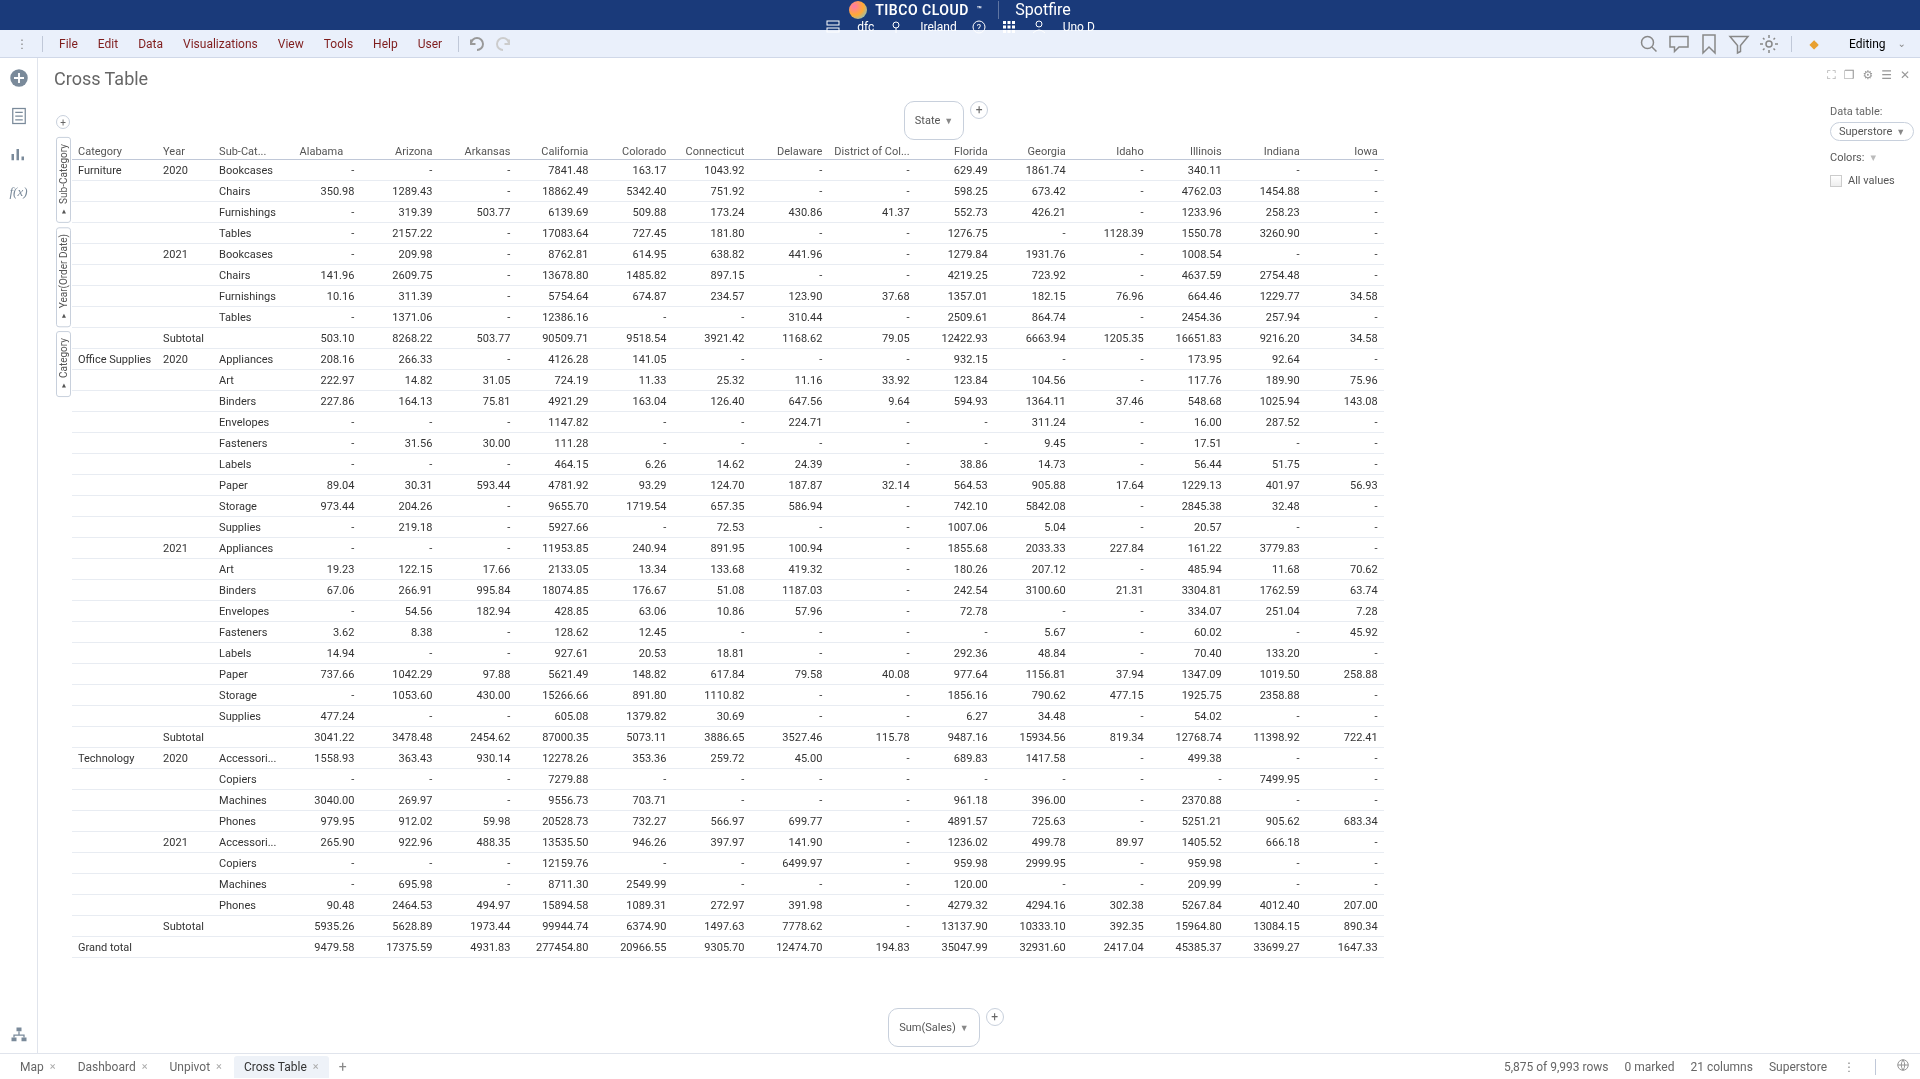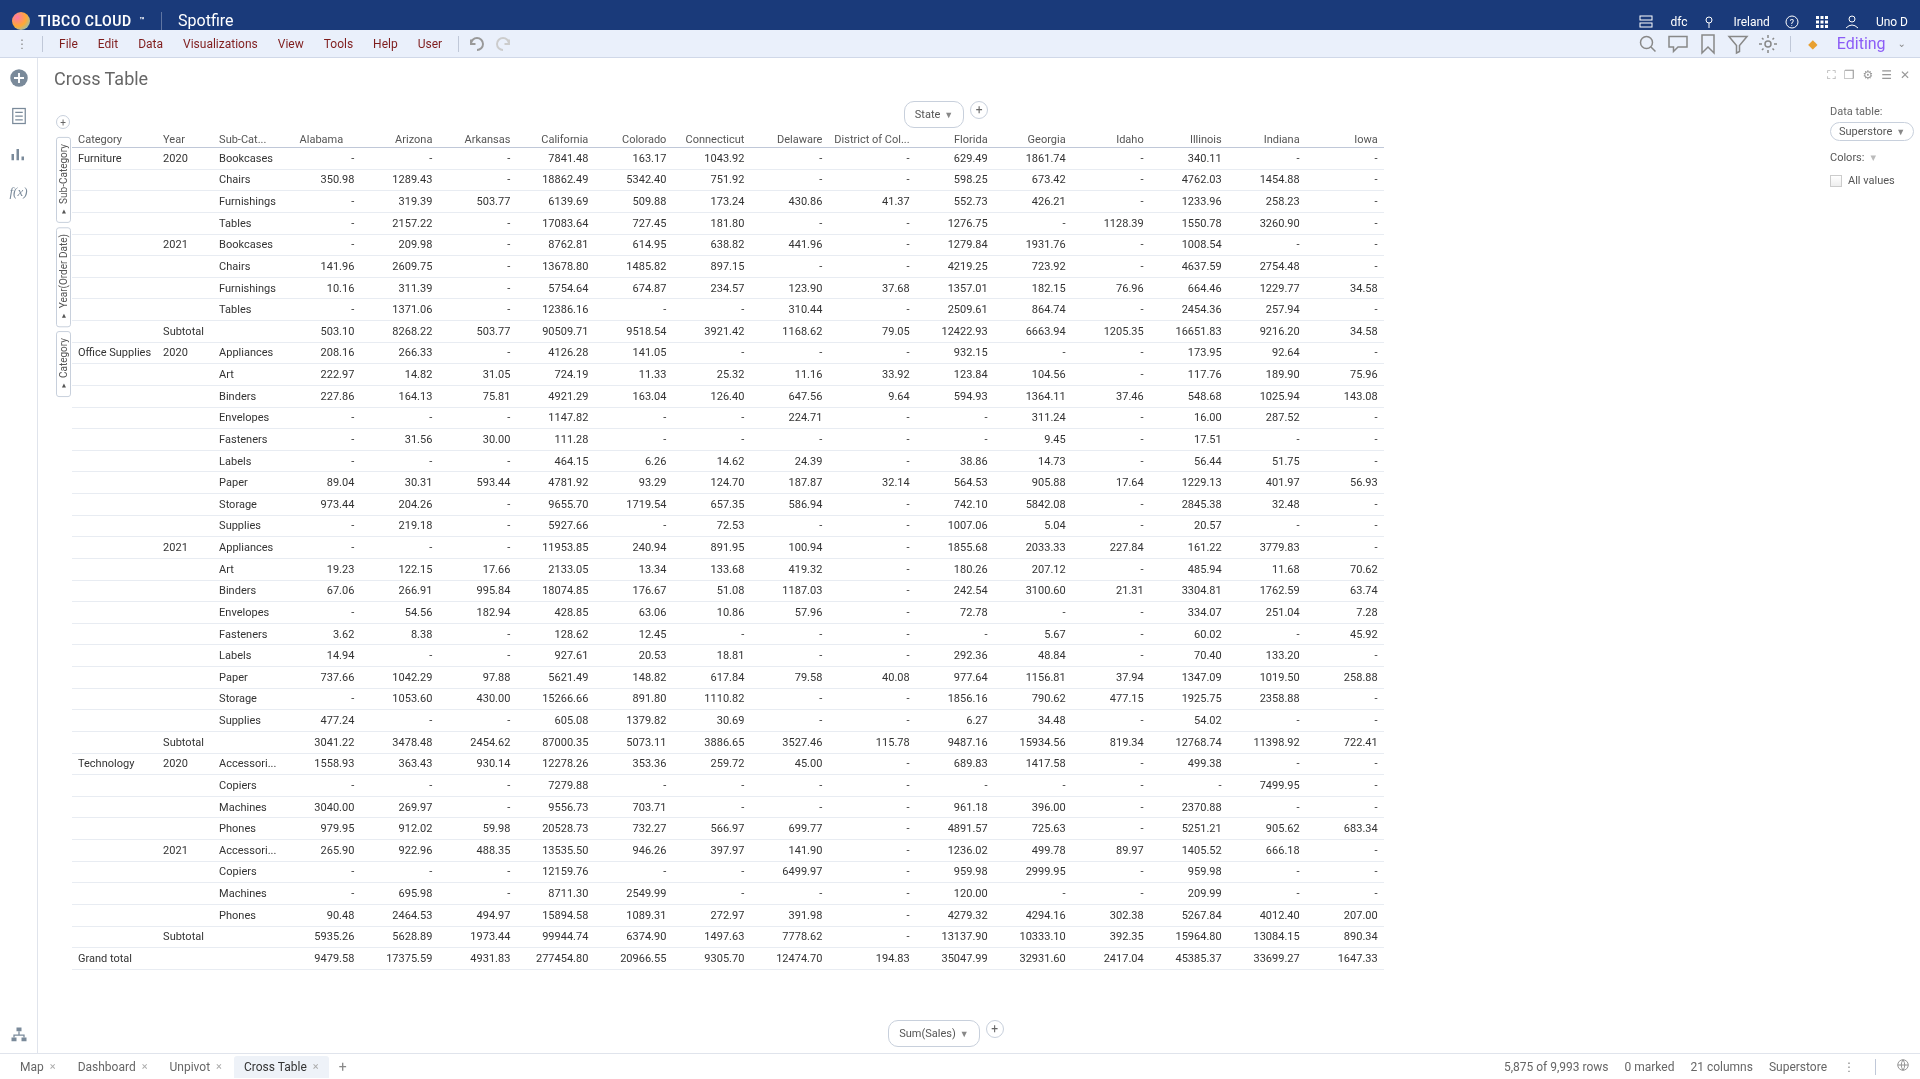--- a/index.html
+++ b/index.html
@@ -1,41 +1,41 @@
 <!DOCTYPE html>
 <html><head>
 <meta charset="utf-8">
 <style>
 * { margin:0; padding:0; box-sizing:border-box; font-family:-apple-system,BlinkMacSystemFont,"Segoe UI",Roboto,Arial,sans-serif; }
 body { background:#fff; color:#333; font-size:12px; overflow:hidden; }
-.topbar { background:#1a3a7a; color:#fff; height:30px; display:flex; align-items:flex-end; padding:0 12px; justify-content:space-between; }
+.topbar { background:#1a3a7a; color:#fff; height:30px; display:flex; align-items:center; padding:0 12px; justify-content:space-between;flex-direction:column; }
 .topbar-left { display:flex; align-items:center; gap:16px; }
 .brand { display:flex; align-items:center; gap:8px; font-weight:600; font-size:14px; letter-spacing:0.5px; }
 .brand-logo { width:18px; height:18px; background:radial-gradient(circle at 30% 30%,#f7a,#fa3,#5cf); border-radius:50%; }
 .brand-sep { width:1px; height:18px; background:rgba(255,255,255,0.3); }
 .brand-sub { font-size:16px; font-weight:400; }
 .topbar-right { display:flex; align-items:center; gap:14px; font-size:12px; }
 .topbar-right .ico { width:16px; height:16px; display:inline-flex; align-items:center; justify-content:center; cursor:pointer; }
 .topbar-item { display:flex; align-items:center; gap:16px; }
 .menubar { background:#eaf0fb; height:28px; display:flex; align-items:center; padding:0 8px; justify-content:space-between; border-bottom:1px solid #d0d8e8; }
 .menubar-left { display:flex; align-items:center; gap:2px; }
 .menu-handle { padding:0 8px; color:#888; cursor:pointer; }
 .menu-sep { width:1px; height:16px; background:#c0c8d8; margin:0 4px; }
 .menu-item { padding:4px 10px; color:#7f1d1d; cursor:pointer; font-size:12px; }
 .menu-ico { width:24px; height:24px; display:flex; align-items:center; justify-content:center; color:#888; cursor:pointer; }
 .menubar-right { display:flex; align-items:center; gap:6px; }
-.mode-label { color:#8b5cf6; font-size:16px; padding:0 6px; }
+.mode-label { color:#000000; font-size:12px; padding:0 6px;margin-left:11px; }
 .main { display:flex; height:calc(100vh - 30px - 28px - 26px); }
 .leftrail { width:38px; background:#fff; border-right:1px solid #e0e4ec; display:flex; flex-direction:column; align-items:center; padding-top:10px; gap:18px; }
 .rail-ico { width:20px; height:20px; color:#6a7a8a; cursor:pointer; display:flex; align-items:center; justify-content:center; }
 .rail-bottom { margin-top:auto; margin-bottom:8px; }
 .content { flex:1; display:flex; flex-direction:column; padding:10px 0 0 16px; overflow:hidden; }
 .viz-title { font-size:18px; color:#666; font-weight:400; margin-bottom:8px; }
 .axis-pill-row { display:flex; justify-content:center; padding:4px 0; }
-.axis-pill { border:1px solid #c8d0dc; border-radius:10px; padding:6px 10px; font-size:11px; color:#555; display:flex; align-items:center; gap:4px; cursor:pointer; }
+.axis-pill { border:1px solid #c8d0dc; border-radius:10px; padding:12px 10px; font-size:11px; color:#555; display:flex; align-items:center; gap:4px; cursor:pointer; }
 .axis-pill .chev { font-size:9px; color:#888; }
 .axis-plus { border:1px solid #c8d0dc; border-radius:10px; width:18px; height:18px; display:flex; align-items:center; justify-content:center; font-size:12px; color:#666; margin-left:6px; cursor:pointer; }
 .table-wrap { flex:1; overflow:auto; position:relative; display:flex; }
 .vert-axis { width:18px; display:flex; flex-direction:column; align-items:center; padding-top:18px; gap:4px; }
 .vert-plus { border:1px solid #c8d0dc; border-radius:50%; width:14px; height:14px; display:flex; align-items:center; justify-content:center; font-size:10px; color:#666; cursor:pointer; }
 .vert-tab { border:1px solid #c8d0dc; border-radius:3px; writing-mode:vertical-rl; transform:rotate(180deg); font-size:10px; padding:6px 1px; color:#555; cursor:pointer; display:flex; align-items:center; gap:3px; }
 .vert-tab .chev { font-size:8px; transform:rotate(90deg); }
 table.cross { border-collapse:collapse; font-size:11px; table-layout:fixed; }
 table.cross th, table.cross td { border-bottom:1px solid #e8ecf2; padding:1px 6px; height:14.4px; white-space:nowrap; overflow:hidden; text-overflow:ellipsis; }
 table.cross th { font-weight:400; color:#555; text-align:left; border-bottom:1px solid #c0c8d8; }

